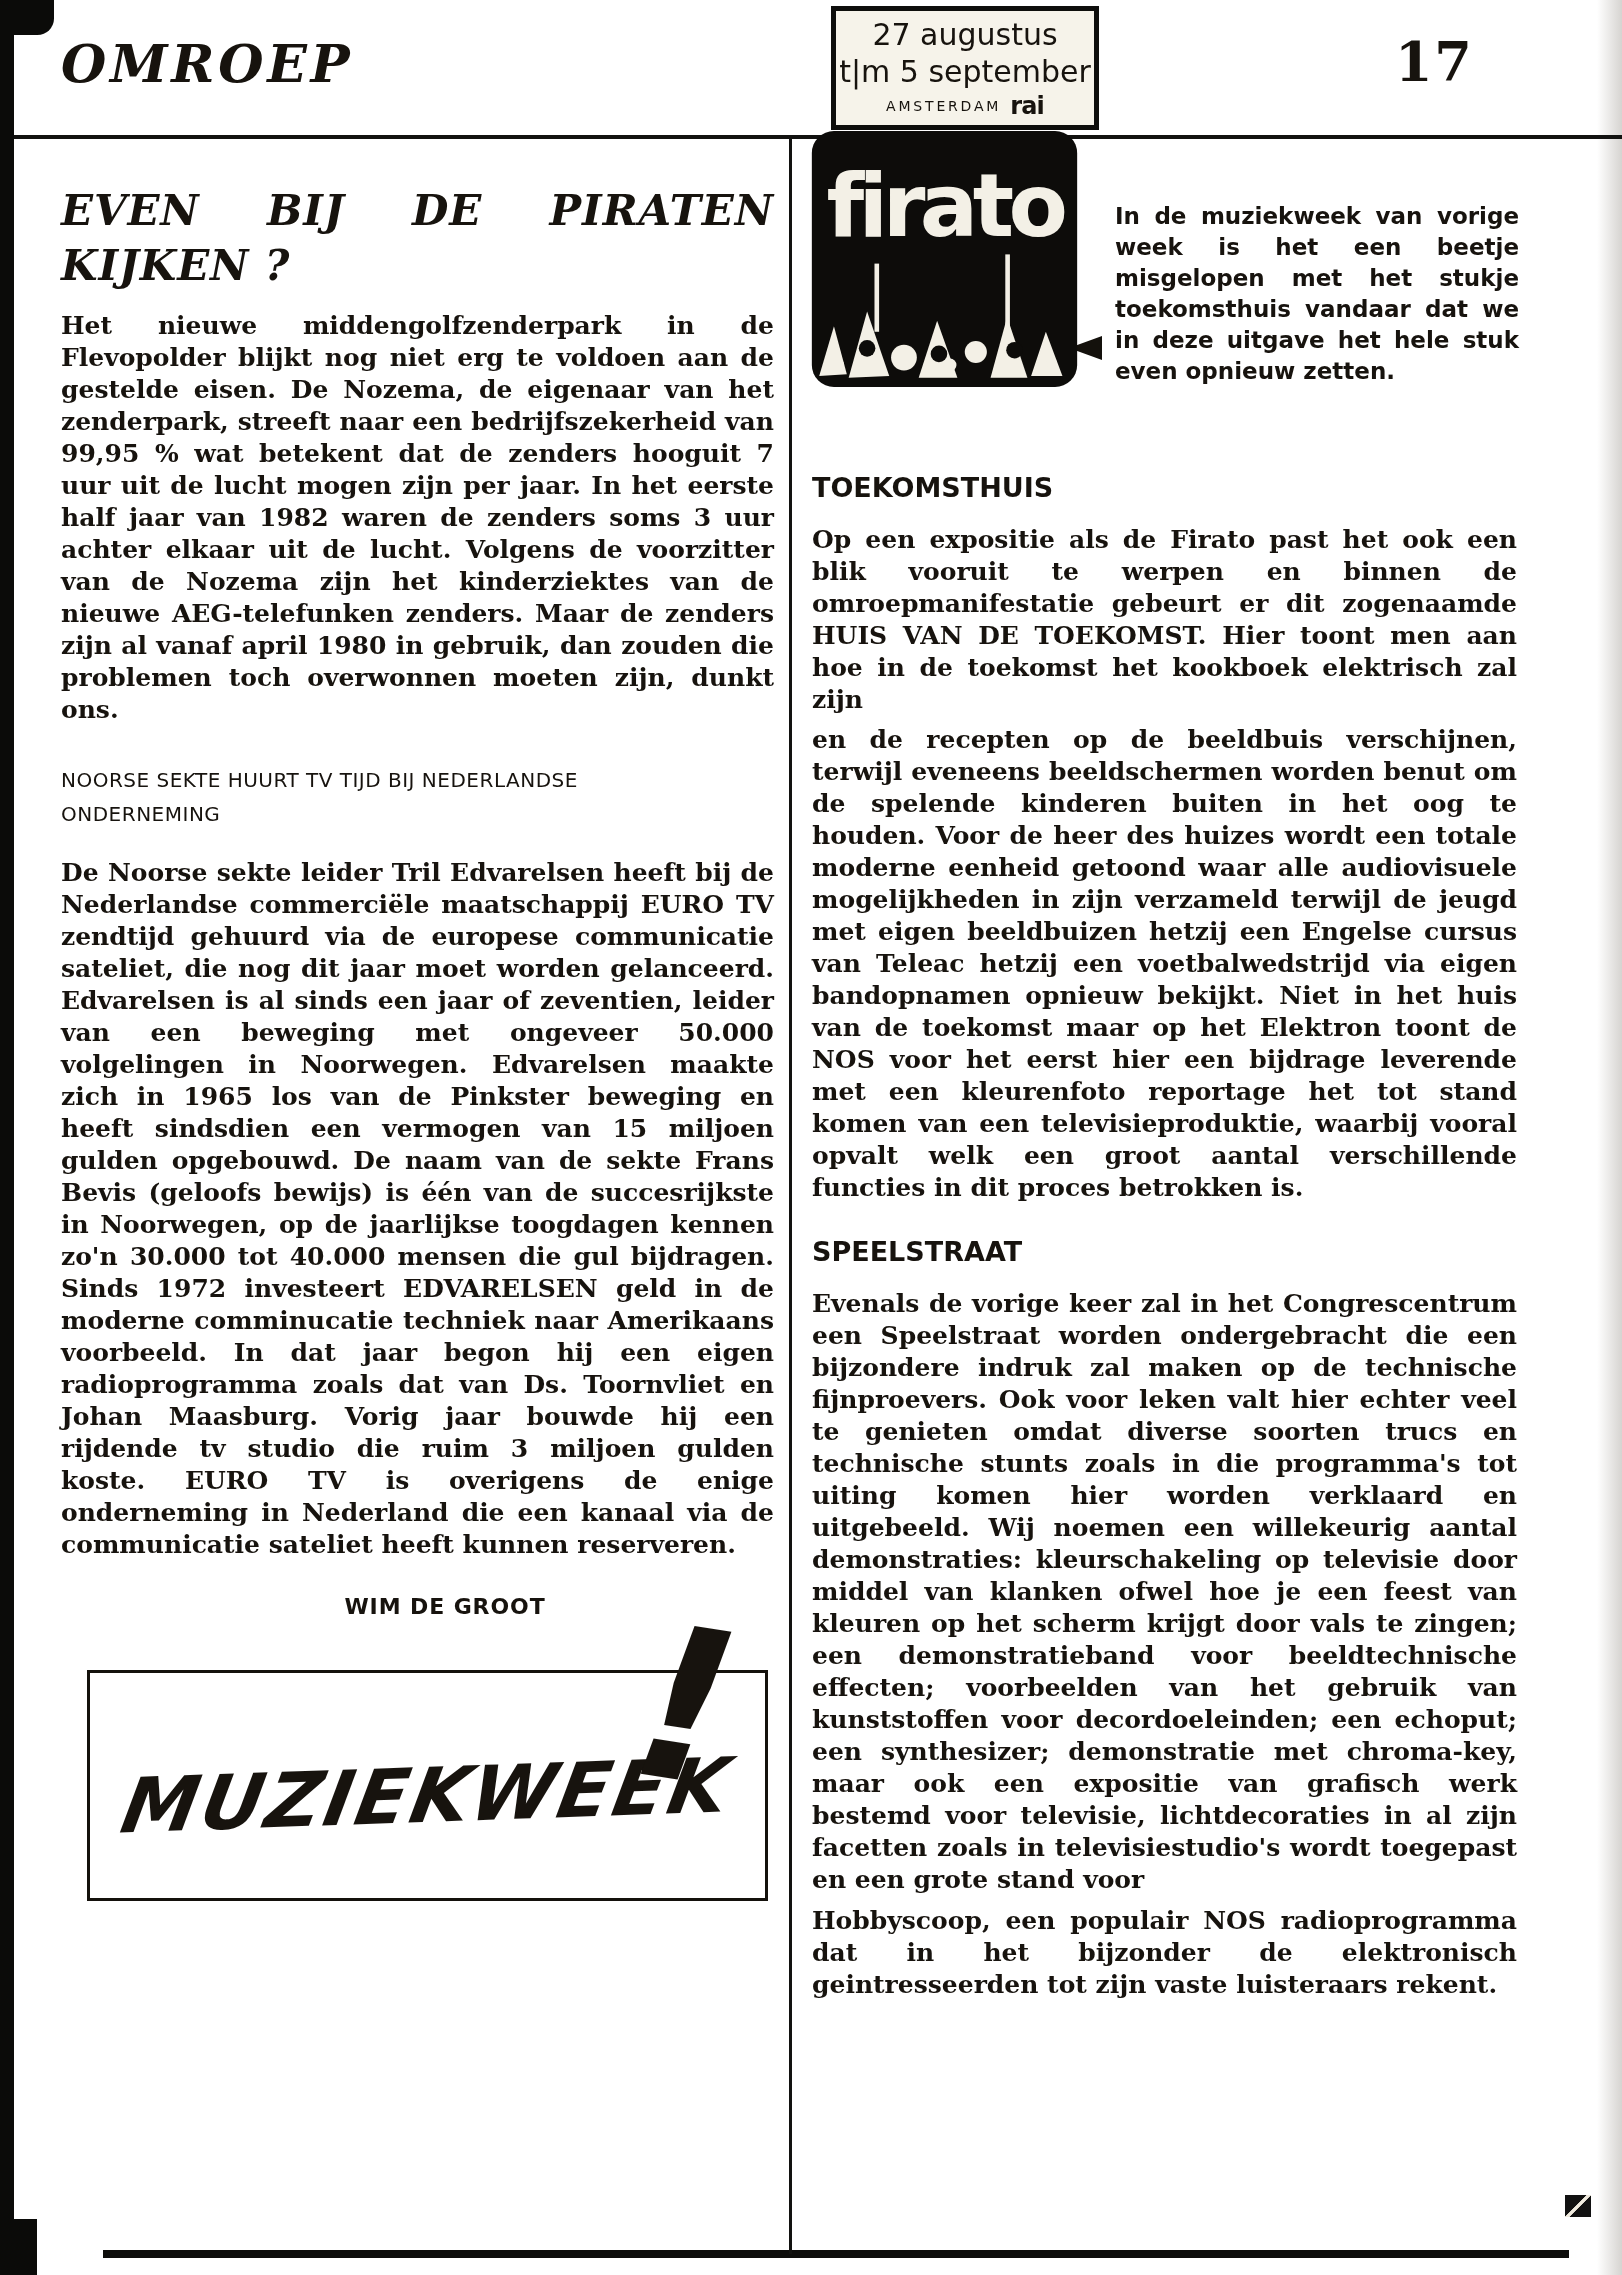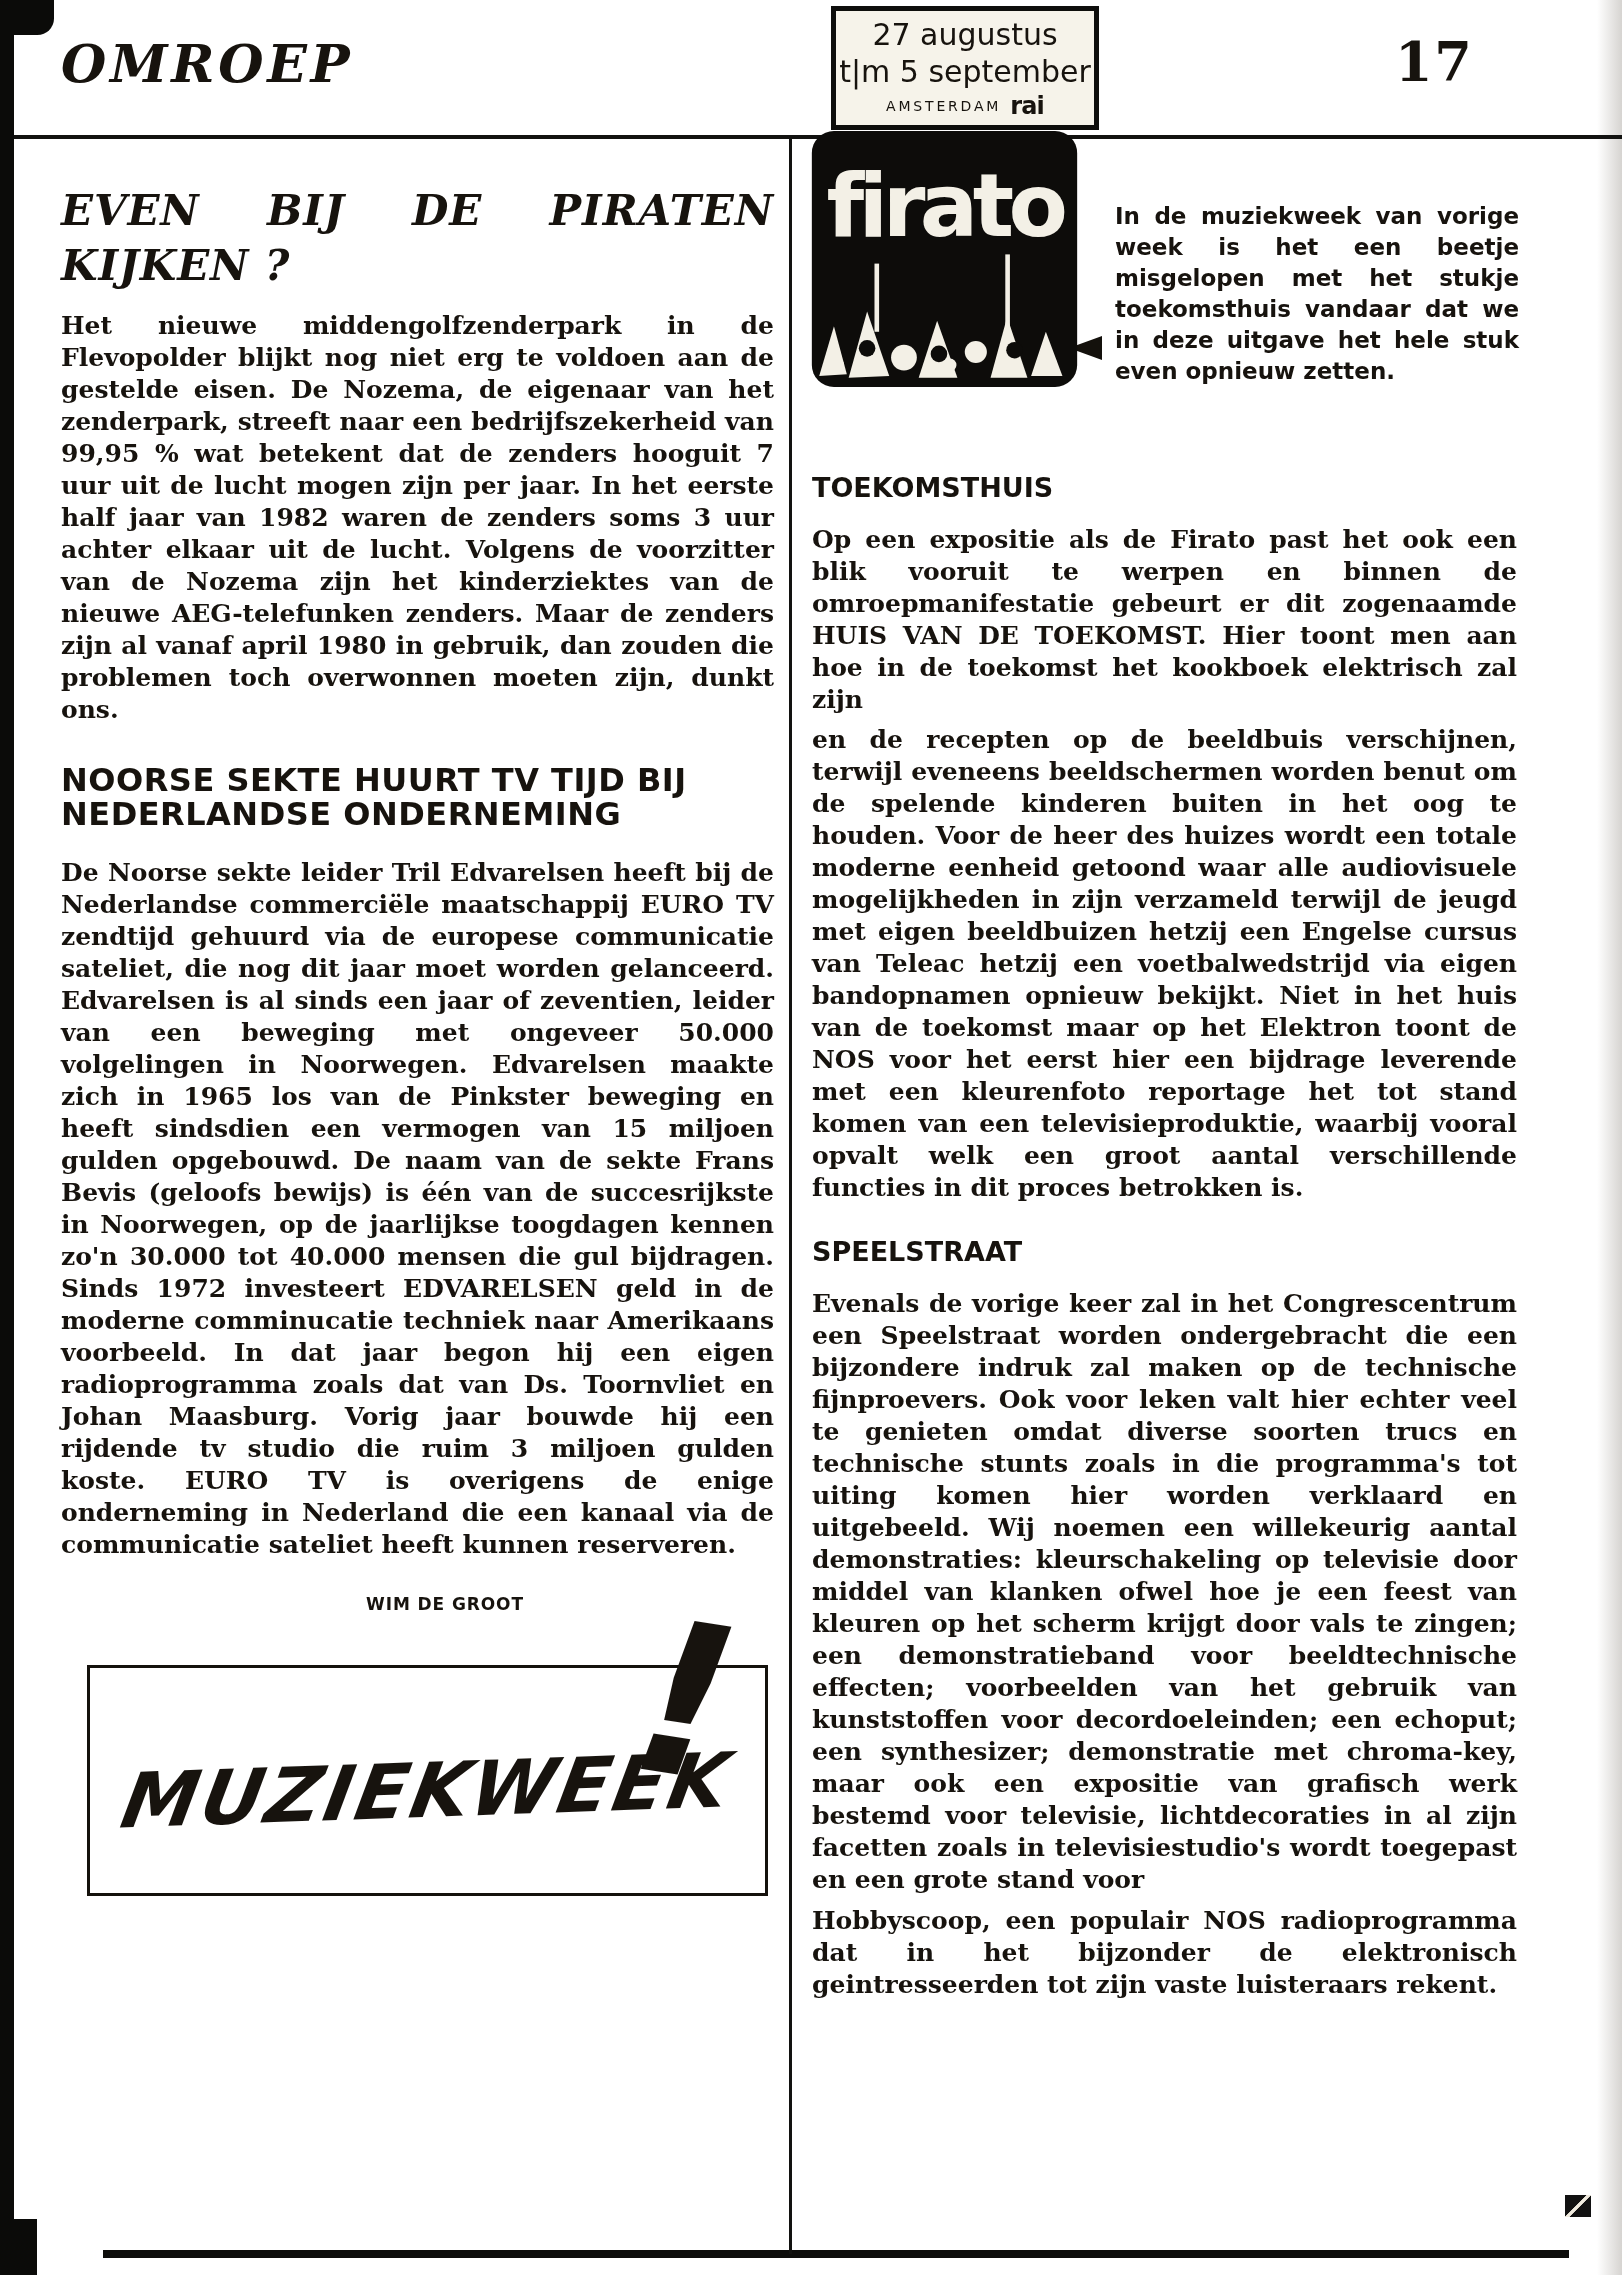--- a/index.html
+++ b/index.html
@@ -46,28 +46,28 @@
   .left-col  { position:absolute; left:61px;  top:183px; width:713px; }
   .right-col { position:absolute; left:812px; top:471px; width:705px; }
 
   .title { font-weight:bold; font-style:italic; font-size:42px; line-height:55px; letter-spacing:0.9px; }
   .title-l1 { text-align:justify; text-align-last:justify; -moz-text-align-last:justify; }
 
   .body-p { font-size:25px; line-height:32px; font-weight:bold; text-align:justify; hyphens:auto; }
   .left-col .body-p.first { margin-top:17px; }
   .left-col .body-p.second { margin-top:26px; }
 
-  .subhead { font-family:"DejaVu Sans", sans-serif; font-weight:bold; font-size:32px; line-height:34px; letter-spacing:0.5px; }
+  .subhead { font-family:"DejaVu Sans", sans-serif; font-weight:normal; font-size:20px; line-height:34px; letter-spacing:0.5px; }
   .left-col .subhead { margin-top:37px; width:646px; }
   .right-col .subhead-r { font-family:"DejaVu Sans", sans-serif; font-weight:bold; font-size:27px; line-height:33px; }
   .right-col .p-a { margin-top:20px; }
   .right-col .p-b { margin-top:8.3px; }
   .right-col .subhead-r.second { margin-top:31px; }
 
-  .byline { margin-top:33px; text-align:center; font-family:"DejaVu Sans", sans-serif; font-weight:bold; font-size:17px; letter-spacing:0.9px; padding-left:55px; }
+  .byline { margin-top:33px; text-align:center; font-family:"DejaVu Sans", sans-serif; font-weight:bold; font-size:22px; letter-spacing:0.9px; padding-left:55px; }
 
   .muziek-box { position:relative; margin-top:51px; margin-left:26px; width:681px; height:231px; border:3.7px solid #14110c; overflow:visible; }
   .muziek-text { position:absolute; left:35px; top:78px; font-family:"DejaVu Sans", sans-serif; font-weight:bold; font-style:italic;
     font-size:76px; letter-spacing:2.8px; transform:skewX(-12deg) rotate(-2deg); }
   .muziek-ex { position:absolute; right:31px; top:-72px; font-family:"DejaVu Sans", sans-serif; font-weight:bold; font-style:italic;
     font-size:212px; line-height:212px; transform:rotate(9deg); }
 
   .end-marker { position:absolute; left:1565px; top:2195px; width:26px; height:22px; background:#111;
     background-image:linear-gradient(135deg, #111 44%, #f0ebdf 46%, #f0ebdf 54%, #111 56%); }
 </style>

